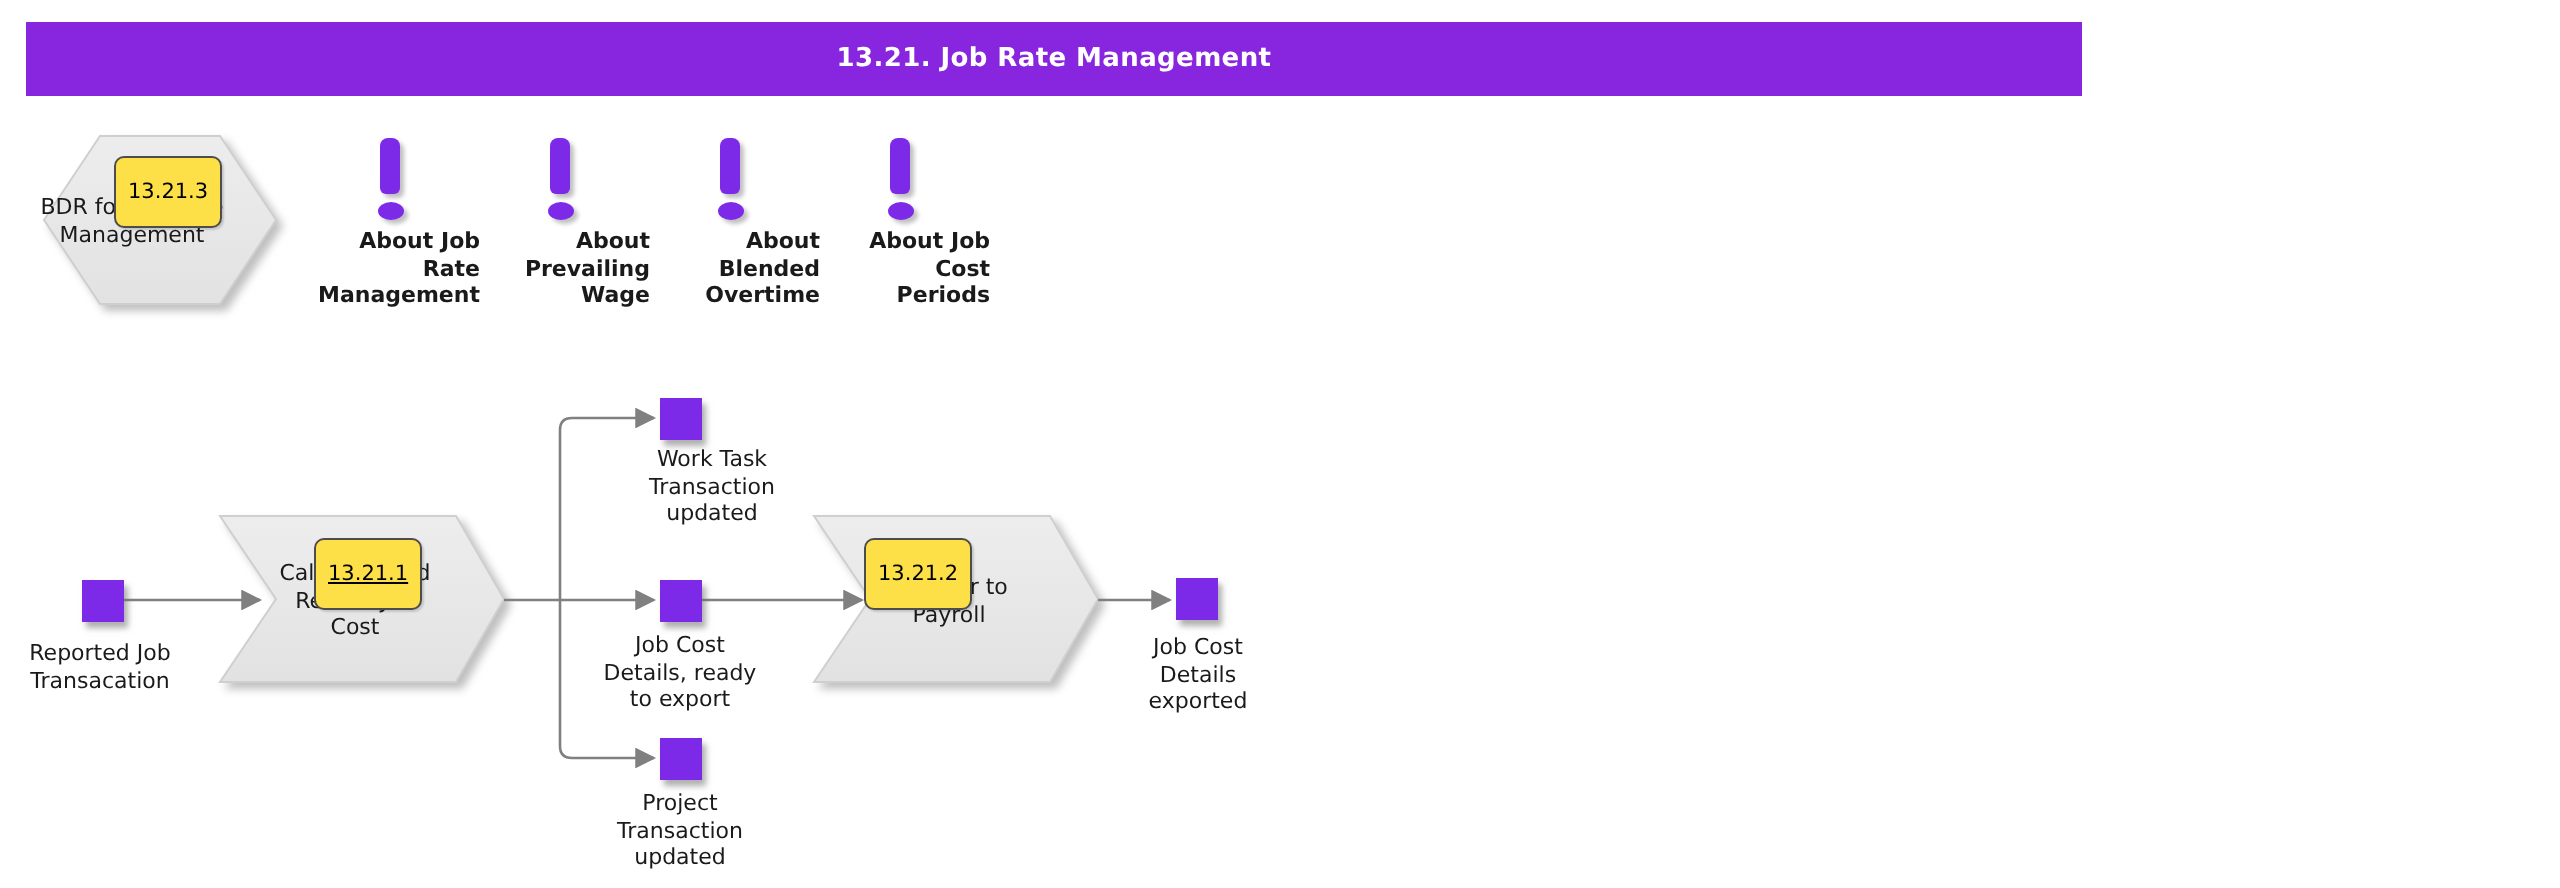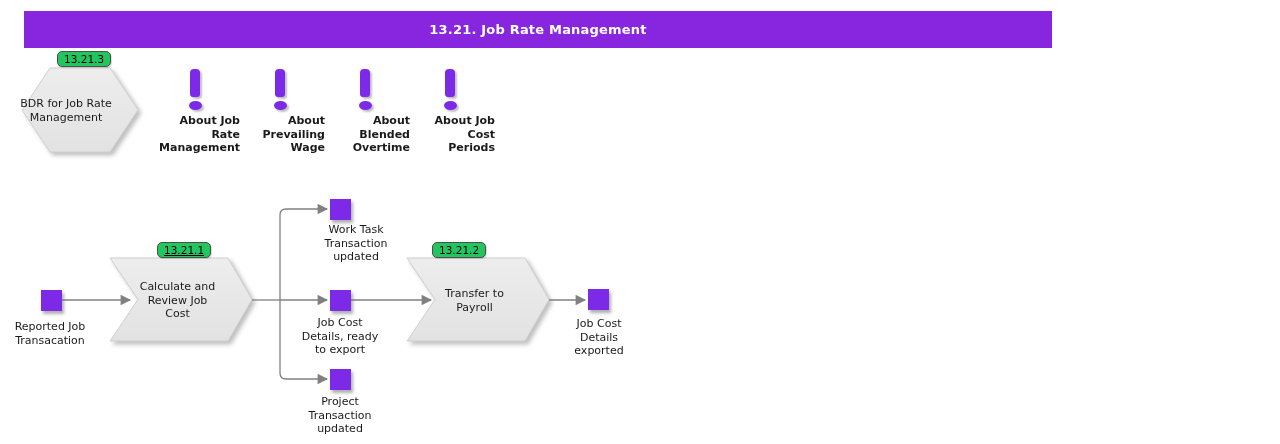--- a/index.html
+++ b/index.html
@@ -8,27 +8,27 @@
     --shape-border:#CFCFCF;
     --connector:#808080;
     --text:#1a1a1a;
   }
   *{margin:0;padding:0;box-sizing:border-box;}
   html,body{background:#fff;}
   body{font-family:"DejaVu Sans","Liberation Sans",sans-serif;color:var(--text);}
   #canvas{position:relative;width:1280px;height:444px;background:#fff;overflow:hidden;}
 
   
-  .header-bar{position:absolute;left:24px;top:11px;width:1028px;height:37px;
+  .header-bar{position:absolute;left:13px;top:11px;width:1028px;height:37px;
     background:var(--header-bg);display:flex;align-items:center;justify-content:center;}
   .header-title{color:#fff;font-size:13px;font-weight:bold;letter-spacing:.2px;}
 
   
-  .tag{position:absolute;background:#22c55e;border:1px solid #4d4d4d;border-radius:5px;
-    font-size:10.5px;padding:1px 6px;color:#000;box-shadow:1px 1px 1px rgba(0,0,0,0.15);z-index:5;}
+  .tag{position:absolute;background:#fde047;border:1px solid #4d4d4d;border-radius:5px;
+    font-size:10.5px;padding:11px 6px;color:#000;box-shadow:1px 1px 1px rgba(0,0,0,0.15);z-index:5;margin-top:27px;}
 
   
   .shape-svg{position:absolute;overflow:visible;}
   .gray-shape{stroke:var(--shape-border);stroke-width:1;fill:url(#grayGrad);
     filter:drop-shadow(3px 3px 2px rgba(0,0,0,0.25));}
   .shape-label{position:absolute;text-align:center;font-size:11px;line-height:13.5px;
     white-space:pre-line;color:var(--text);z-index:4;}
 
   
   .about{position:absolute;width:90px;text-align:right;font-weight:bold;}

